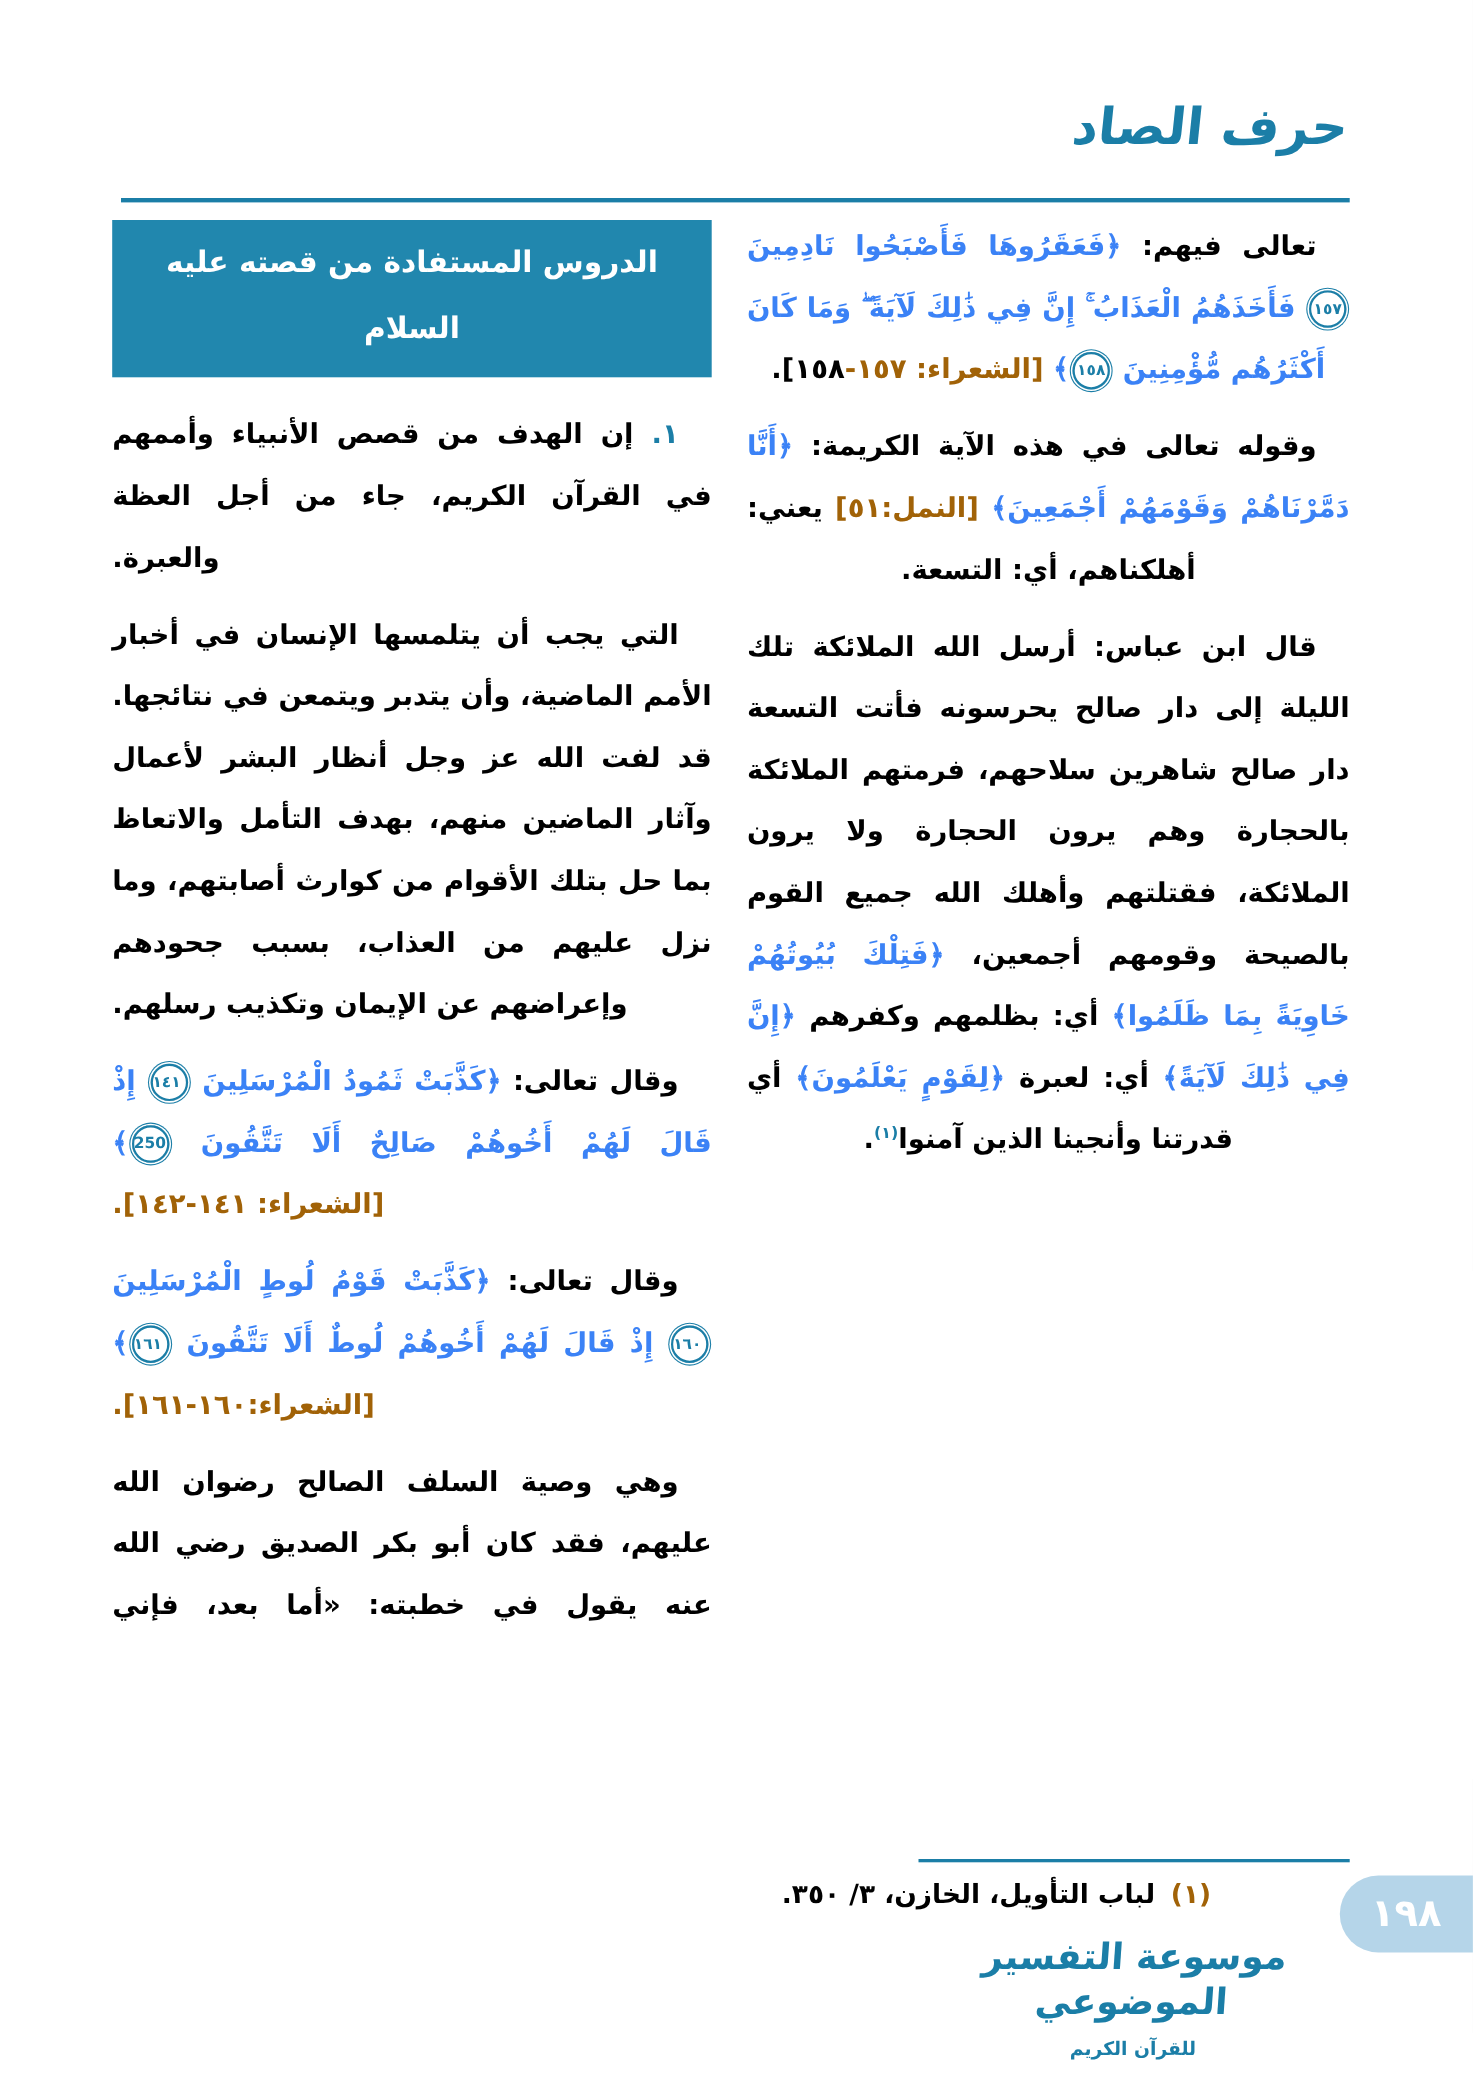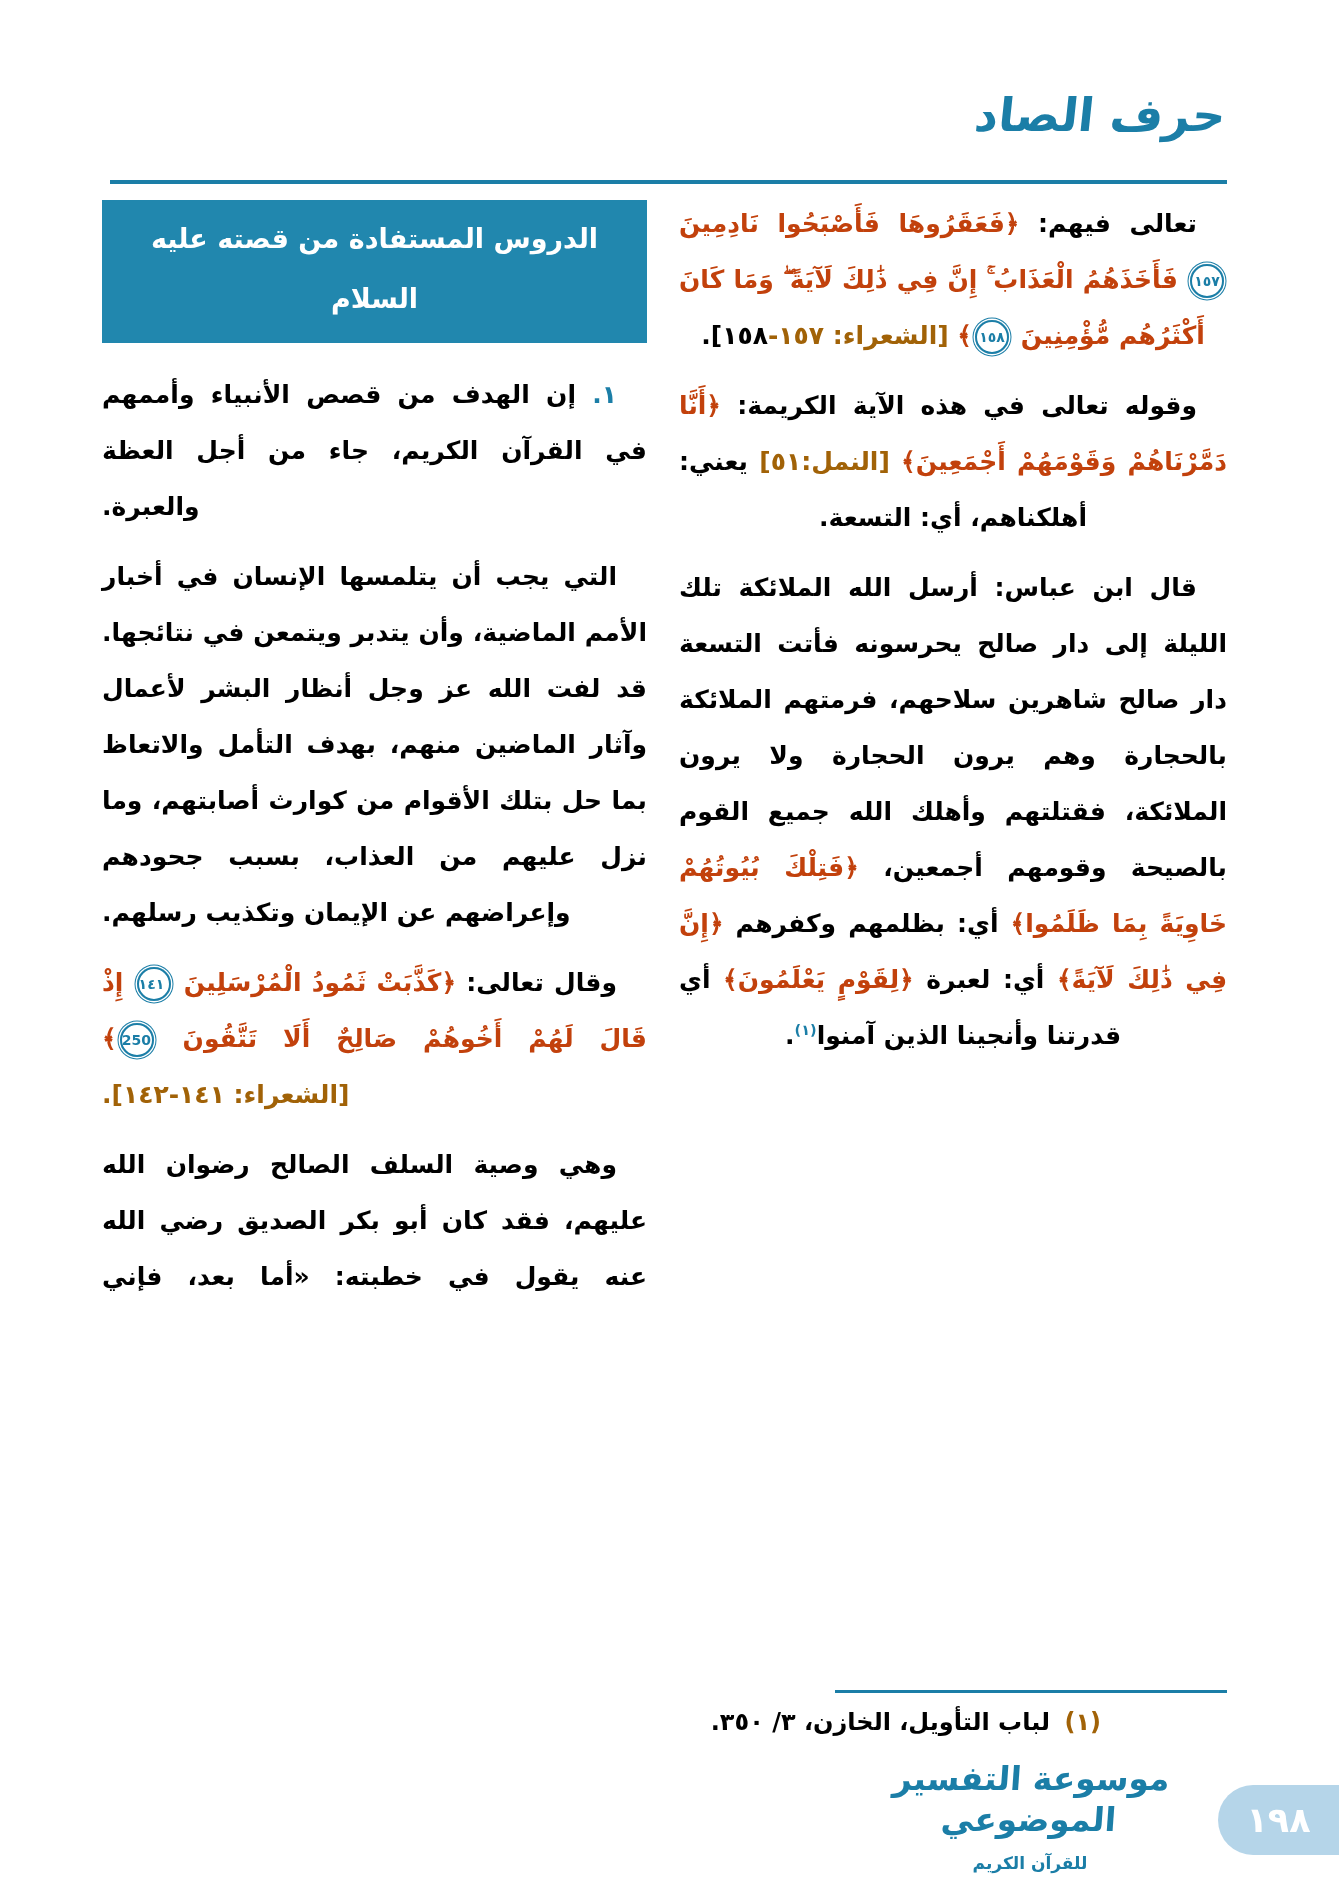--- a/index.html
+++ b/index.html
@@ -29,21 +29,21 @@
   .para.center-last { text-align-last:center; }
   .para.left-last { text-align-last:left; }
   .para.justify-last { text-align-last:justify; }
   .box-title {
     background:#2187ae; color:#ffffff; text-align:center;
     font-size:27px; font-weight:bold; padding:9px 20px 13px;
     width:fit-content; max-width:100%; margin:4px auto 24px; text-indent:0;
   }
   
   .seg-t  { color:#000000; }
-  .seg-q  { color:#c2410c;margin-top:36px; }
+  .seg-q  { color:#3b82f6;margin-top:36px; }
   .seg-r  { color:#a16207; }
   .seg-n  { color:#1b7ea7; }
   .seg-sup{ color:#1b7ea7; font-size:0.58em; vertical-align:super; }
   .seg-a  {
     display:inline-block; width:34px; height:34px; line-height:31px;
     border:2px solid #1b7ea7; border-radius:50%; color:#1b7ea7;
     font-size:14px; text-align:left; text-indent:0;
     vertical-align:middle; margin:0 3px; box-sizing:border-box;
     box-shadow:0 0 0 1.5px #fff, 0 0 0 2.5px #1b7ea7;
   }
@@ -59,21 +59,21 @@
   .footnote .seg-r { margin-left:6px; }
   
   .logo {
     position:absolute; top:1758px; left:878px; width:304px; text-align:center;
     color:#1b7ea7; line-height:1.25;
   }
   .logo-line1 { font-size:33px; font-weight:bold; transform:skewX(-4deg); }
   .logo-line2 { font-size:17px; font-weight:bold; margin-top:12px; }
   
   .page-badge {
-    position:absolute; top:1785px; right:0; width:121px; height:70px;
+    position:absolute; top:1705px; right:0; width:121px; height:70px;
     background:#b5d5e9; border-radius:40px 0 0 40px;
     display:flex; align-items:center; justify-content:center;
   }
   .page-badge span { color:#ffffff; font-size:35px; font-weight:bold; }
 </style>
 </head>
 <body>
 
 <div class="page">
 
@@ -87,20 +87,21 @@
         <p class="para center-last"><span class="seg-t">قال ابن عباس: أرسل الله الملائكة تلك الليلة إلى دار صالح يحرسونه فأتت التسعة دار صالح شاهرين سلاحهم، فرمتهم الملائكة بالحجارة وهم يرون الحجارة ولا يرون الملائكة، فقتلتهم وأهلك الله جميع القوم بالصيحة وقومهم أجمعين، </span><span class="seg-q">﴿فَتِلْكَ بُيُوتُهُمْ خَاوِيَةً بِمَا ظَلَمُوا﴾</span><span class="seg-t"> أي: بظلمهم وكفرهم </span><span class="seg-q">﴿إِنَّ فِي ذَٰلِكَ لَآيَةً﴾</span><span class="seg-t"> أي: لعبرة </span><span class="seg-q">﴿لِقَوْمٍ يَعْلَمُونَ﴾</span><span class="seg-t"> أي قدرتنا وأنجينا الذين آمنوا</span><span class="seg-sup">(١)</span><span class="seg-t">.</span></p>
       </div>
   </div>
 
   <div class="col col-left">
     <div class="box-title">الدروس المستفادة من قصته عليه السلام</div>
     <div>
         <p class="para left-last"><span class="seg-n">١. </span><span class="seg-t">إن الهدف من قصص الأنبياء وأممهم في القرآن الكريم، جاء من أجل العظة والعبرة.</span></p>
         <p class="para left-last"><span class="seg-t">التي يجب أن يتلمسها الإنسان في أخبار الأمم الماضية، وأن يتدبر ويتمعن في نتائجها. قد لفت الله عز وجل أنظار البشر لأعمال وآثار الماضين منهم، بهدف التأمل والاتعاظ بما حل بتلك الأقوام من كوارث أصابتهم، وما نزل عليهم من العذاب، بسبب جحودهم وإعراضهم عن الإيمان وتكذيب رسلهم.</span></p>
         <p class="para left-last"><span class="seg-t">وقال تعالى: </span><span class="seg-q">﴿كَذَّبَتْ ثَمُودُ الْمُرْسَلِينَ </span><span class="seg-a">١٤١</span><span class="seg-q"> إِذْ قَالَ لَهُمْ أَخُوهُمْ صَالِحٌ أَلَا تَتَّقُونَ </span><span class="seg-a">250</span><span class="seg-q">﴾ </span><span class="seg-r">[الشعراء: ١٤١-١٤٢].</span></p>
+        <p class="para left-last"><span class="seg-t">وقال تعالى: </span><span class="seg-q">﴿كَذَّبَتْ قَوْمُ لُوطٍ الْمُرْسَلِينَ </span><span class="seg-a">١٦٠</span><span class="seg-q"> إِذْ قَالَ لَهُمْ أَخُوهُمْ لُوطٌ أَلَا تَتَّقُونَ </span><span class="seg-a">١٦١</span><span class="seg-q">﴾ </span><span class="seg-r">[الشعراء:١٦٠-١٦١].</span></p>
         <p class="para justify-last"><span class="seg-t">وهي وصية السلف الصالح رضوان الله عليهم، فقد كان أبو بكر الصديق رضي الله عنه يقول في خطبته: «أما بعد، فإني</span></p>
       </div>
   </div>
 
   <div class="footnote-rule"></div>
   <div class="footnote">
     <span class="seg-r">(١)</span>
     <span class="seg-t">لباب التأويل، الخازن، ٣/ ٣٥٠.</span>
   </div>
 

